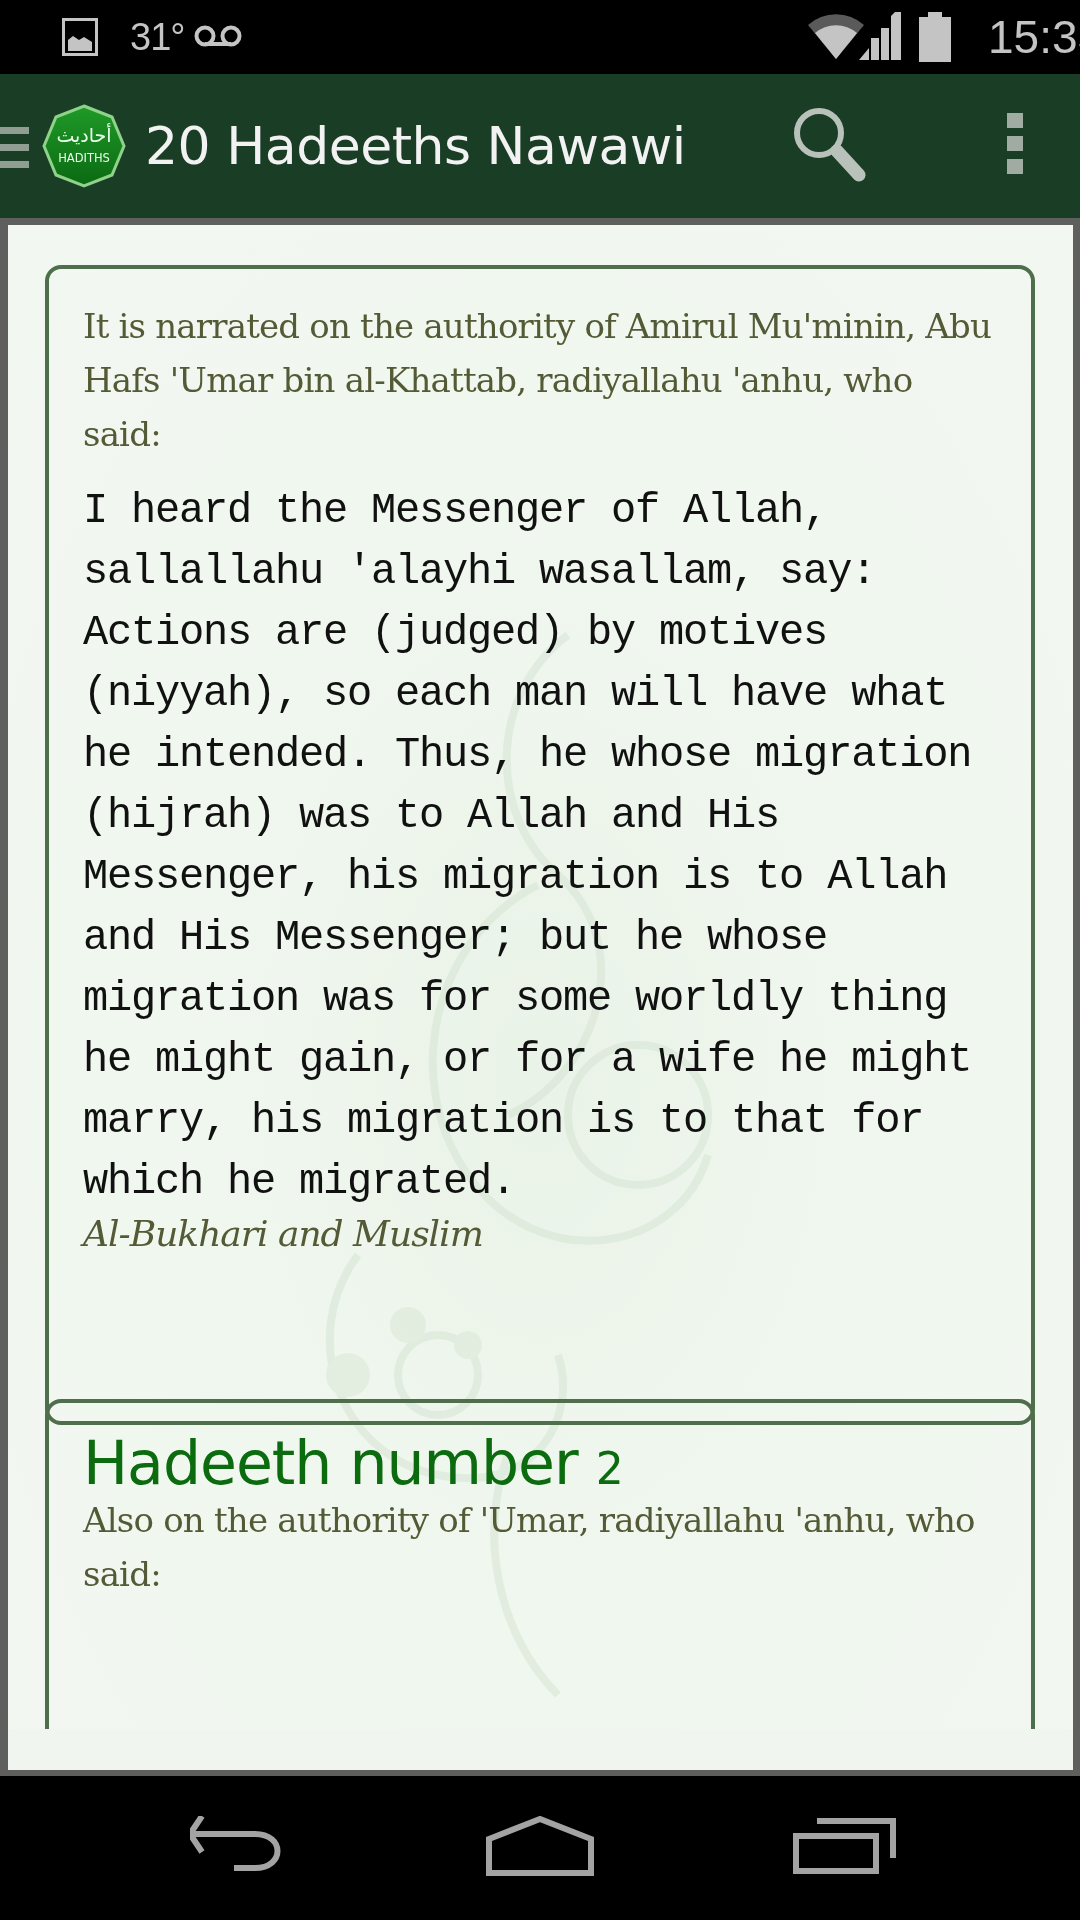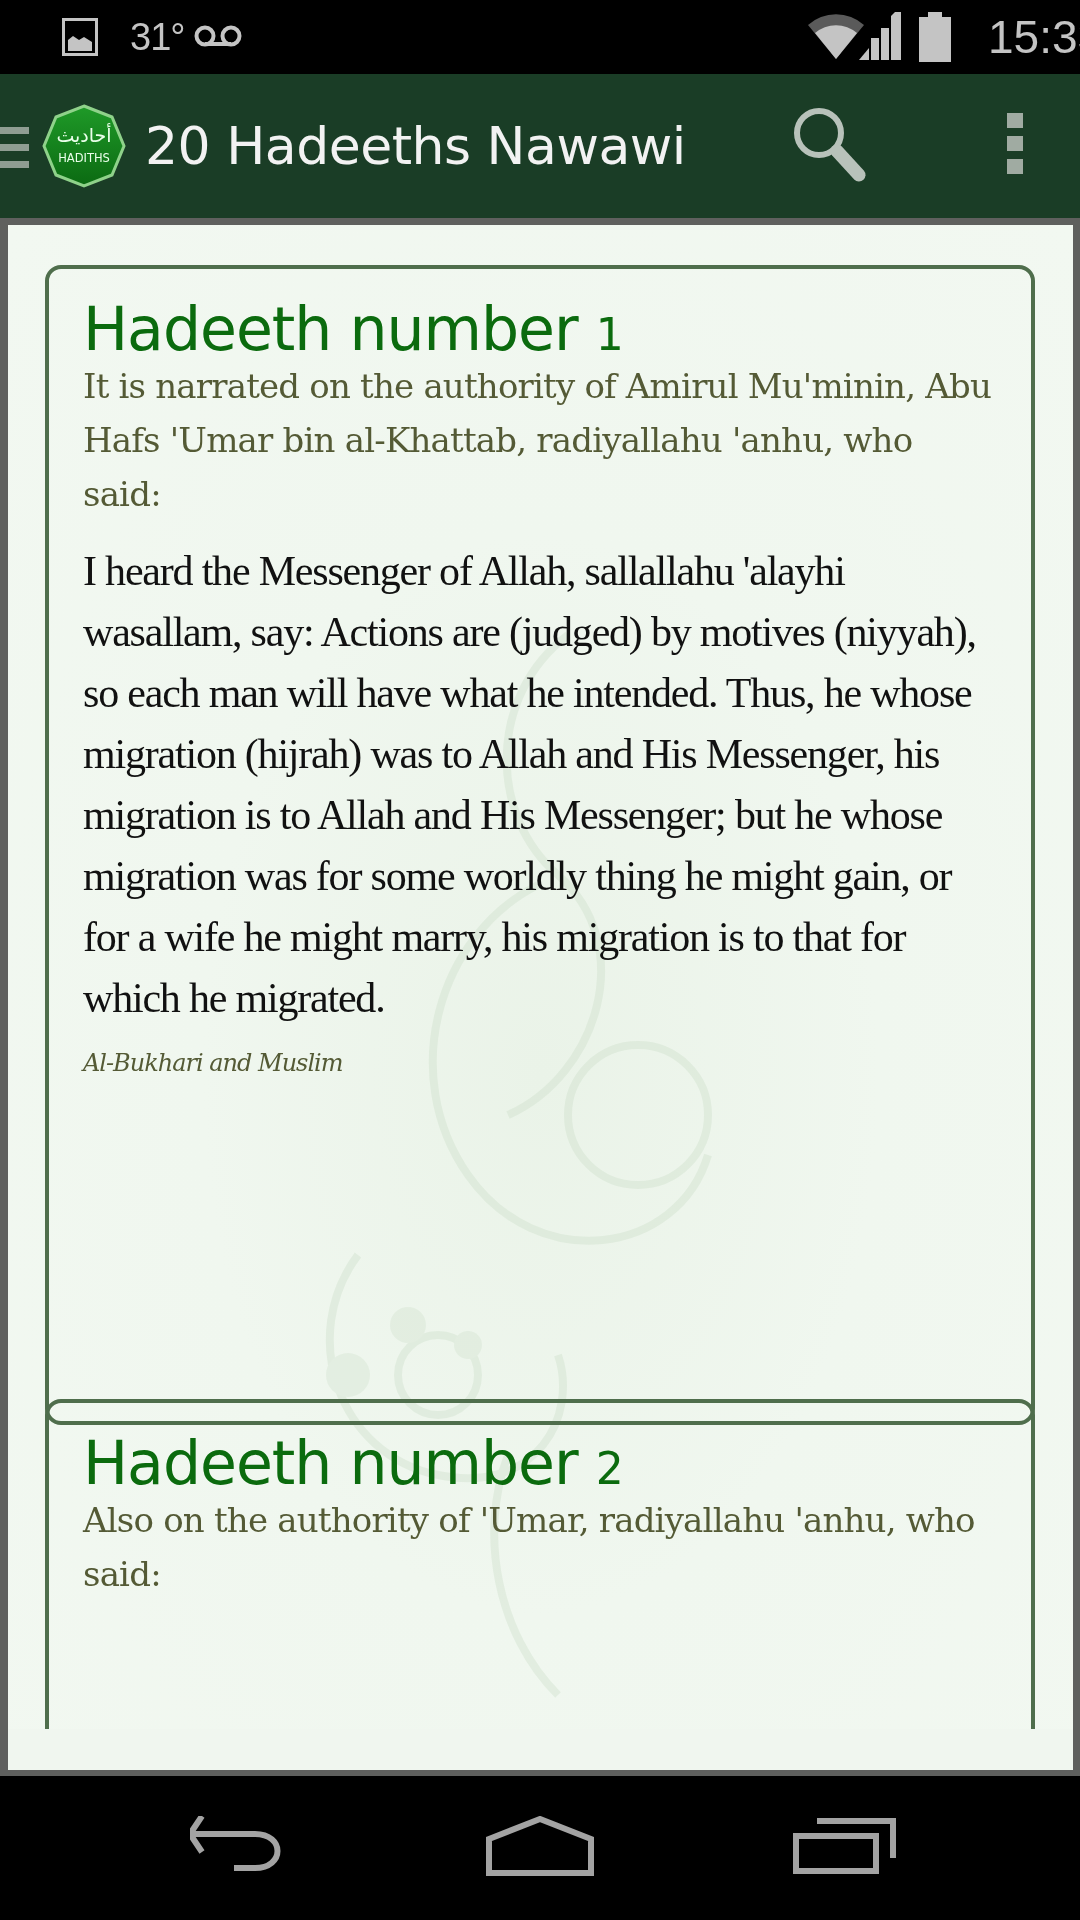--- a/index.html
+++ b/index.html
@@ -22,22 +22,22 @@
   .frame { position: absolute; left: 0; top: 218px; width: 1080px; height: 1558px; background: #5f605e; }
   .content { position: absolute; left: 8px; top: 7px; width: 1065px; height: 1545px; overflow: hidden;
     background: radial-gradient(ellipse at 50% 55%, #eaf3e8 0%, #f0f7ef 45%, #f2f8f1 100%); }
   .watermark { position: absolute; left: 230px; top: 330px; width: 560px; height: 1200px; opacity: 0.35; }
 
   .card { position: absolute; left: 37px; width: 990px; border: 4px solid #4f6e4c; border-radius: 16px;
     padding: 30px 34px 30px 34px; background: transparent; }
   .card-title { font-family: "DejaVu Sans", sans-serif; color: #0b6b0e; font-size: 60px; font-weight: normal; letter-spacing: -1px; line-height: 1; }
   .card-title .num { font-size: 44px; }
   .narrator { font-family: "DejaVu Serif", serif; color: #545a35; font-size: 34px; line-height: 54px; letter-spacing: -0.8px; }
-  .hadith-text { margin-top: 20px; font-family: Liberation Serif, serif; color: #111; font-size: 42px; line-height: 61px; letter-spacing: -1.2px; }
-  .source { margin-top: 20px; font-family: "DejaVu Serif", serif; font-style: italic; color: #545a35; font-size: 24px; letter-spacing: -1px; }
+  .hadith-text { margin-top: 20px; font-family: Liberation Mono, monospace; color: #111; font-size: 42px; line-height: 61px; letter-spacing: -1.2px; }
+  .source { font-family: "DejaVu Serif", serif; font-style: italic; color: #545a35; font-size: 36px; letter-spacing: -1px; }
 
   
   .nav-bar { position: absolute; left: 0; top: 1776px; width: 1080px; height: 144px; background: #000; }
   .nav-btn { position: absolute; top: 0; height: 144px; width: 180px; display: flex; align-items: center; justify-content: center; cursor: pointer; }
 </style>
 </head>
 <body>
 
 <div class="status-bar">
   <div class="sb-item" style="left:36px;">
@@ -132,24 +132,20 @@
         <circle cx="200" cy="820" r="40"></circle>
       </g>
       <g fill="#cfe0cc">
         <circle cx="110" cy="820" r="22"></circle>
         <circle cx="170" cy="770" r="18"></circle>
         <circle cx="230" cy="790" r="14"></circle>
       </g>
     </svg>
 
     <div class="card" style="top:40px; height:1160px;">
-      <div class="card-title">
-        <span>Hadeeth number</span>
-        <span class="num">1</span>
-      </div>
       <div class="narrator">It is narrated on the authority of Amirul Mu'minin, Abu Hafs 'Umar bin al-Khattab, radiyallahu 'anhu, who said:</div>
       <div class="hadith-text">I heard the Messenger of Allah, sallallahu 'alayhi wasallam, say: Actions are (judged) by motives (niyyah), so each man will have what he intended. Thus, he whose migration (hijrah) was to Allah and His Messenger, his migration is to Allah and His Messenger; but he whose migration was for some worldly thing he might gain, or for a wife he might marry, his migration is to that for which he migrated.</div>
       <div class="source">Al-Bukhari and Muslim</div>
     </div>
 
     <div class="card" style="top:1174px; height:420px;">
       <div class="card-title">
         <span>Hadeeth number</span>
         <span class="num">2</span>
       </div>

